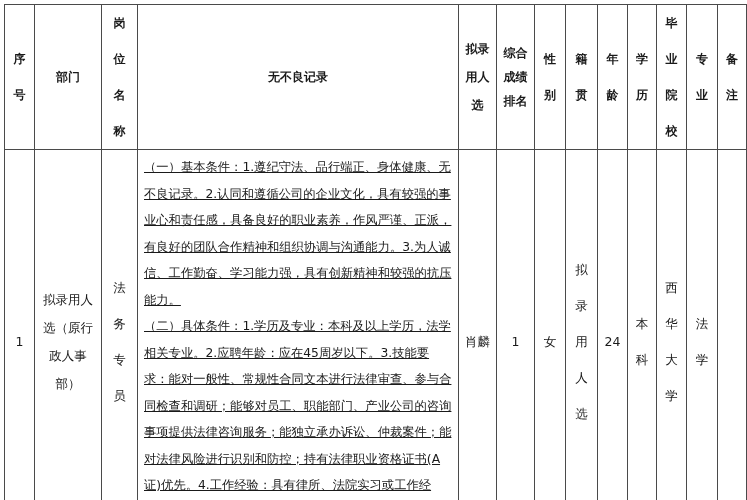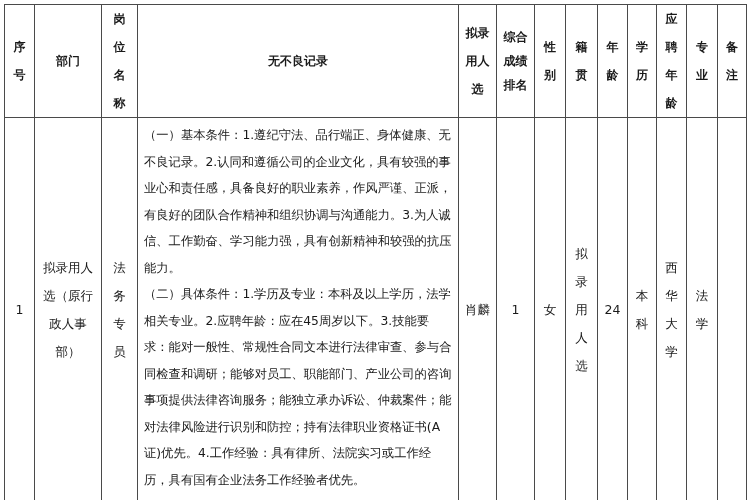--- a/index.html
+++ b/index.html
@@ -3,23 +3,23 @@
 <meta charset="utf-8">
 <style>
   html, body { margin: 0; padding: 0; background: #ffffff; }
   body { width: 747px; height: 500px; overflow: hidden; position: relative;
          font-family: "DejaVu Sans", "Liberation Sans", sans-serif; color: #1a1a1a; }
   table { position: absolute; left: 4px; top: 4px; border-collapse: collapse; table-layout: fixed; }
   td, th { border: 1px solid #4a4a4a; padding: 0; text-align: center; vertical-align: middle; }
   th { font-weight: bold; font-size: 12px; line-height: 28px; height: 112px; }
   th.hline { line-height: 22px; }
   td { font-size: 12.5px; line-height: 28px; height: 378px; }
-  .vert { display: inline-block; width: 1.1em; word-break: break-all; white-space: normal; line-height: 28px; }
+  .vert { display: inline-block; width: 1.1em; word-break: break-all; white-space: normal; line-height: 36px; }
   .req { text-align: left; padding: 4px 6px 2px 6px; font-size: 12.3px; line-height: 26.5px; vertical-align: top; }
-  .req p { margin: 0; text-indent: 0; }
+  .req p { margin: 0; text-indent: 0; text-decoration: underline; }
   .dept { padding: 0 4px; line-height: 28px; }
 </style>
 </head>
 <body>
 
 <table>
   <colgroup>
     <col style="width:30px">
       <col style="width:67px">
       <col style="width:36px">
@@ -39,21 +39,21 @@
       <th><span class="vert">序号</span></th>
       <th>部门</th>
       <th><span class="vert">岗位名称</span></th>
       <th>无不良记录</th>
       <th class="hline"><span style="display:inline-block;width:2.2em;word-break:break-all;line-height:28px">拟录用人选</span></th>
       <th class="hline"><span style="display:inline-block;width:2.2em;word-break:break-all;line-height:24px">综合成绩排名</span></th>
       <th><span class="vert">性别</span></th>
       <th><span class="vert">籍贯</span></th>
       <th><span class="vert">年龄</span></th>
       <th><span class="vert">学历</span></th>
-      <th><span class="vert">应聘年龄</span></th>
+      <th><span class="vert">毕业院校</span></th>
       <th><span class="vert">专业</span></th>
       <th><span class="vert">备注</span></th>
     </tr>
   </thead>
   <tbody>
     <tr>
       <td>1</td>
       <td class="dept"><span style="display:inline-block;width:4.1em;word-break:break-all">拟录用人选（原行政人事部）</span></td>
       <td><span class="vert">法务专员</span></td>
       <td class="req">

